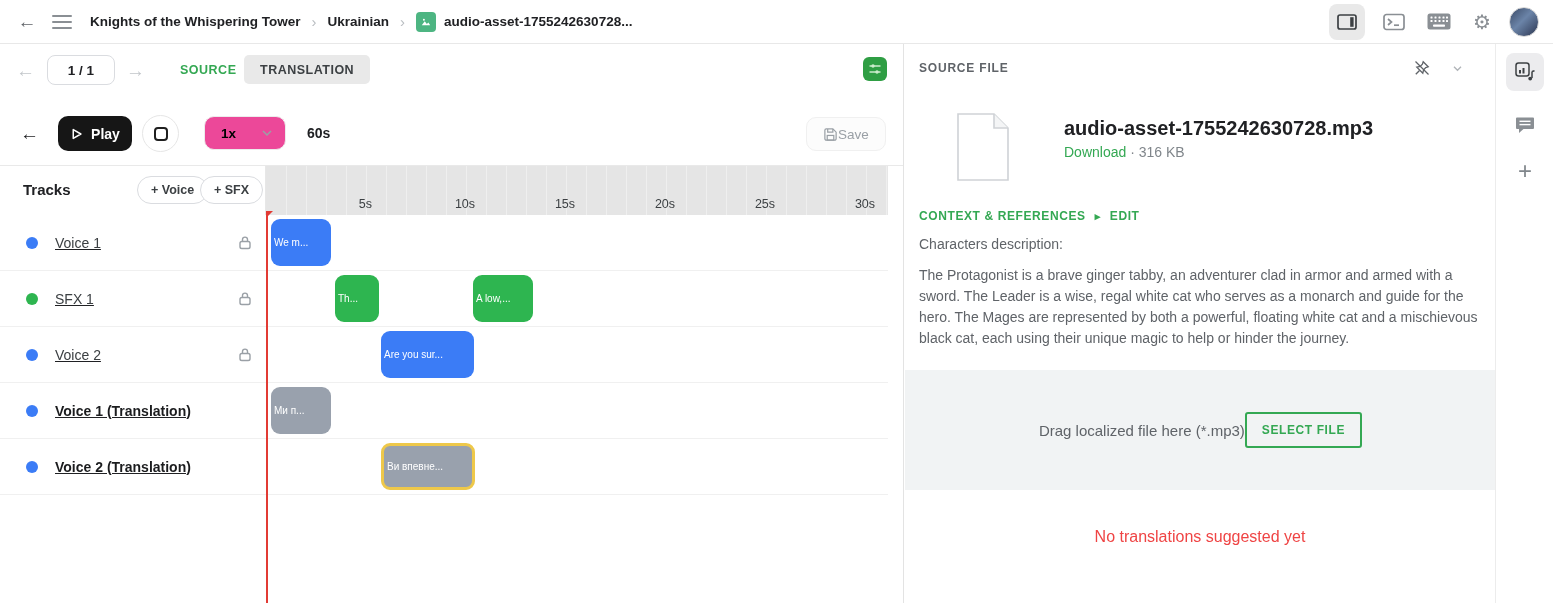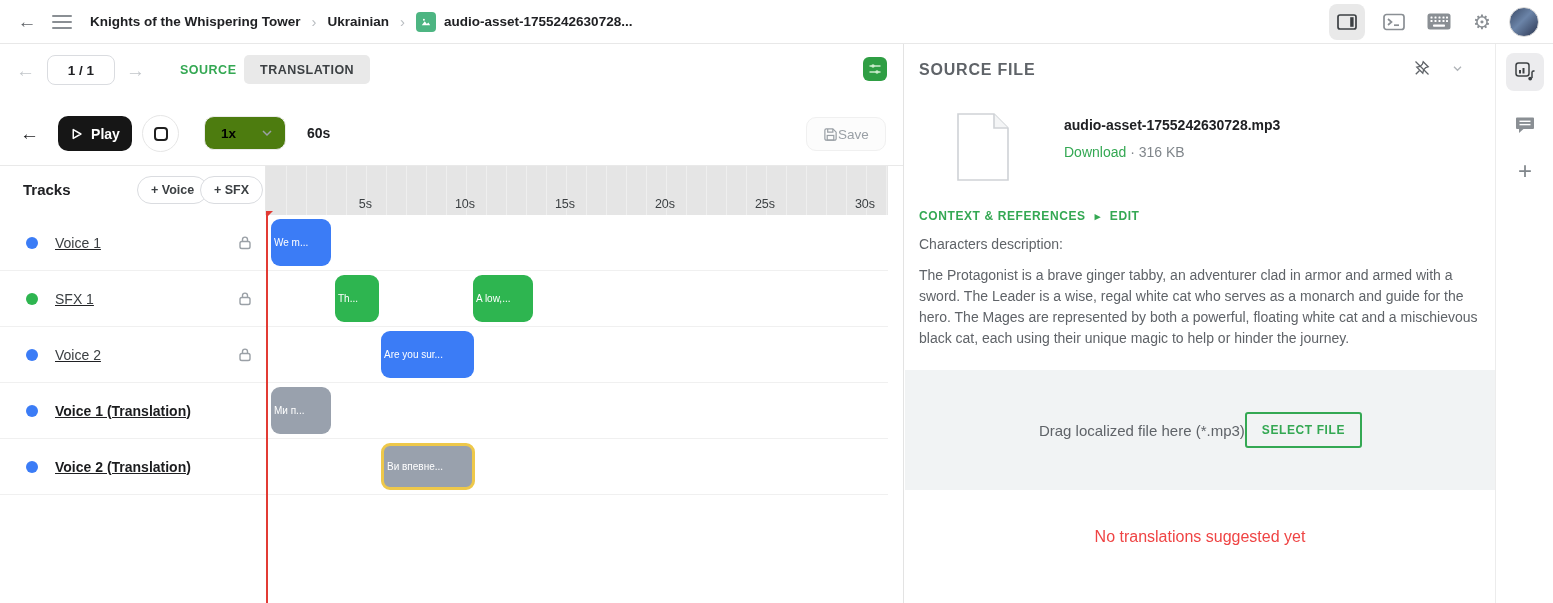--- a/index.html
+++ b/index.html
@@ -43,21 +43,21 @@
 
   
   .transport-back{position:absolute;left:20px;top:123px;font-size:19px;color:#202124;background:none;border:none;cursor:pointer;}
   .play-btn{position:absolute;left:58px;top:116px;width:74px;height:35px;background:#161616;color:#fff;
     border:none;border-radius:10px;display:flex;align-items:center;justify-content:center;gap:8px;
     font-size:14px;font-weight:600;cursor:pointer;font-family:inherit;}
   .stop-btn{position:absolute;left:142px;top:115px;width:37px;height:37px;border-radius:50%;
     border:1px solid #e6e6e6;background:#fff;display:flex;align-items:center;justify-content:center;cursor:pointer;}
   .stop-sq{width:14px;height:14px;border:2px solid #1f1f1f;border-radius:4px;}
   .speed-box{position:absolute;left:204px;top:116px;width:82px;height:34px;border:1px solid #ececec;
-    border-radius:10px;background:#4d7c0f;display:flex;align-items:center;justify-content:space-between;
+    border-radius:10px;background:#ec4899;display:flex;align-items:center;justify-content:space-between;
     padding:0 12px 0 16px;font-size:13.5px;font-weight:600;cursor:pointer;font-family:inherit;}
   .duration{position:absolute;left:307px;top:125px;font-size:14px;font-weight:700;}
   .save-btn{position:absolute;left:806px;top:117px;width:80px;height:34px;border:1px solid #f0f0f0;
     background:#fcfcfc;border-radius:10px;display:flex;align-items:center;justify-content:center;
     color:#9aa0a6;font-size:13.5px;cursor:pointer;font-family:inherit;}
 
   .hdiv{position:absolute;background:#e9e9e9;height:1px;}
   #div-main{left:0;top:165px;width:903px;}
 
   
@@ -86,24 +86,24 @@
   #clips{position:absolute;left:267px;top:215px;width:621px;height:281px;}
   .clip{position:absolute;height:47px;border-radius:9px;color:#fff;font-size:10px;
     display:flex;align-items:center;padding:0 3px;overflow:hidden;white-space:nowrap;cursor:pointer;}
   .clip.selected{border:3px solid var(--sel-yellow);}
   #playhead{position:absolute;left:266px;top:211px;width:2px;height:392px;background:var(--playhead-red);}
   #playhead-cap{position:absolute;left:268px;top:211px;width:0;height:0;
     border-top:5px solid var(--playhead-red);border-right:5px solid transparent;}
 
   
   #side{position:absolute;left:903px;top:44px;width:592px;height:559px;background:#fff;border-left:1px solid #e3e3e3;}
-  .side-head{position:absolute;left:15px;top:17px;font-size:16px;font-weight:700;letter-spacing:.8px;color:#5f6368;}
+  .side-head{position:absolute;left:15px;top:17px;font-size:12px;font-weight:700;letter-spacing:.8px;color:#5f6368;}
   .pin-wrap{position:absolute;right:28px;top:12px;display:flex;align-items:center;gap:14px;}
   .file-icon{position:absolute;left:52px;top:68px;}
-  .file-name{position:absolute;left:160px;top:73px;font-size:14px;font-weight:700;}
+  .file-name{position:absolute;left:160px;top:73px;font-size:20px;font-weight:700;}
   .file-meta{position:absolute;left:160px;top:100px;font-size:14px;color:#80868b;}
   .dl-link{color:var(--accent);text-decoration:none;cursor:pointer;}
   .ctx-row{position:absolute;left:15px;top:165px;font-size:12px;font-weight:700;letter-spacing:.6px;color:var(--accent);
     display:flex;align-items:center;gap:9px;cursor:pointer;}
   .ctx-caret{color:var(--accent);font-size:11px;}
   .desc-label{position:absolute;left:15px;top:192px;font-size:14px;color:#5f6368;}
   .desc-text{position:absolute;left:15px;top:221px;width:562px;font-size:14px;line-height:21px;color:#5f6368;}
   .dropzone{position:absolute;left:1px;top:326px;width:591px;height:120px;background:#f1f3f4;
     display:flex;align-items:center;justify-content:center;gap:0;}
   .drop-hint{font-size:15px;color:#5f6368;}

